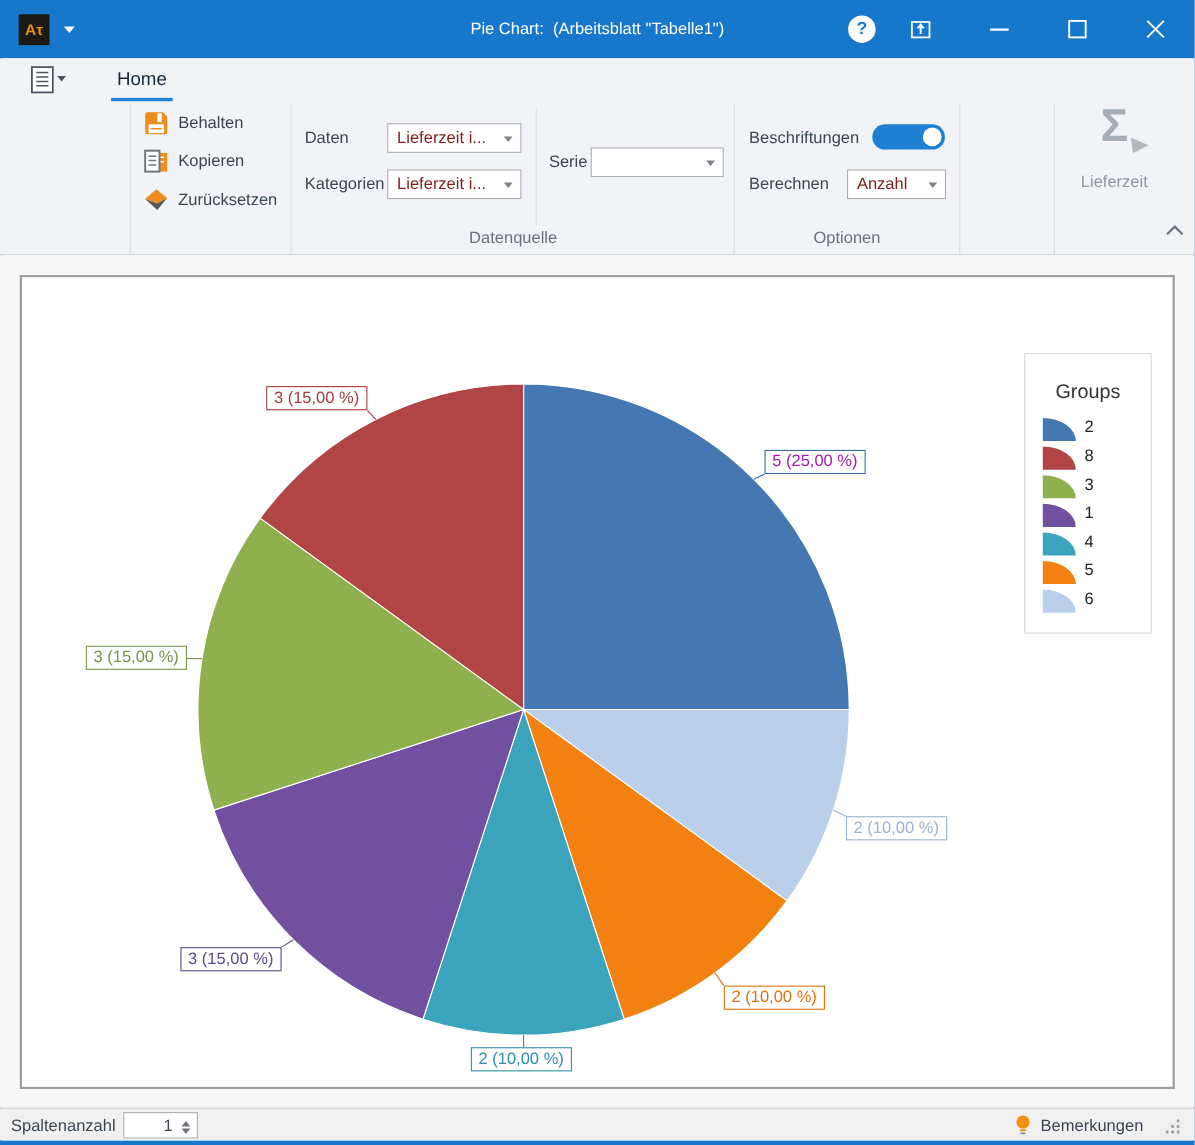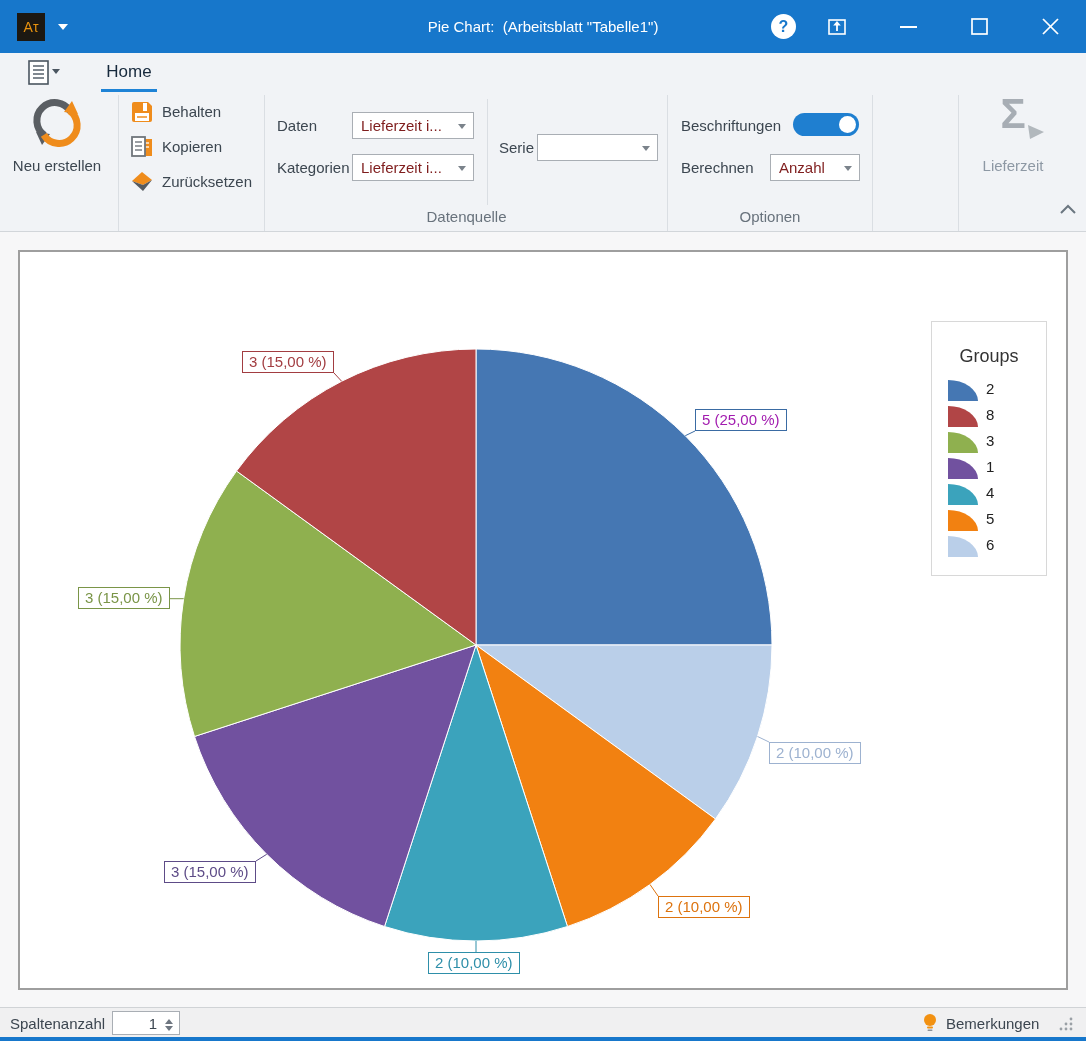--- a/index.html
+++ b/index.html
@@ -4,21 +4,21 @@
 <style>
   * { margin:0; padding:0; box-sizing:border-box; }
   body { background:#c8c8c8; font-family:"Liberation Sans", sans-serif; }
   .window { position:relative; width:1086px; height:1041px; background:#f7f7f8; overflow:hidden;
             font-family:"Liberation Sans", sans-serif; }
   .abs { position:absolute; }
 
   
   .titlebar { position:absolute; left:0; top:0; width:1086px; height:53px; background:#1777cb; }
   .app-logo { position:absolute; left:17px; top:13px; width:28px; height:28px; background:#1c1812;
-              color:#e8920e; font-weight:normal; font-size:14px; text-align:center; line-height:28px; }
+              color:#e8920e; font-weight:bold; font-size:14px; text-align:center; line-height:28px; }
   .logo-caret { position:absolute; left:58px; top:24px; width:0; height:0;
                 border:5px solid transparent; border-top:6px solid #fff; }
   .win-title { position:absolute; left:0; top:0; width:100%; height:53px; line-height:53px;
                text-align:center; color:#fff; font-size:15px; white-space:pre; }
   .tb-btn { position:absolute; top:13px; width:28px; height:28px; cursor:default; }
   .help-circle { width:25px; height:25px; margin:1px; border-radius:50%; background:#fff;
                  color:#1777cb; font-weight:bold; font-size:16px; text-align:center; line-height:25px; }
 
   
   .ribbon { position:absolute; left:0; top:53px; width:1086px; height:179px; background:#f1f3f6;
@@ -121,29 +121,20 @@
         <rect x="2" y="2" width="19" height="23" fill="#fff" stroke="#4a5560" stroke-width="1.6"></rect>
         <line x1="6" y1="7" x2="17" y2="7" stroke="#4a5560" stroke-width="1.4"></line>
         <line x1="6" y1="11" x2="17" y2="11" stroke="#4a5560" stroke-width="1.4"></line>
         <line x1="6" y1="15" x2="17" y2="15" stroke="#4a5560" stroke-width="1.4"></line>
         <line x1="6" y1="19" x2="17" y2="19" stroke="#4a5560" stroke-width="1.4"></line>
         <polygon points="25,10 33,10 29,15" fill="#4a5560"></polygon>
       </svg>
     </div>
     <div class="tab active">Home</div>
 
-    <div class="big-btn">
-      <svg width="56" height="58" style="margin-top:2px">
-        <path d="M15.6 40.4 A18 18 0 1 1 41.2 16.2" fill="none" stroke="#5a5e63" stroke-width="7"></path>
-        <polygon points="7,37 21,39 13,50" fill="#5a5e63"></polygon>
-        <path d="M40.4 15.6 A18 18 0 1 1 14.8 39.8" fill="none" stroke="#ef8c1c" stroke-width="7"></path>
-        <polygon points="35,17 49,19 43,6" fill="#ef8c1c"></polygon>
-      </svg>
-      <div class="lbl">Neu erstellen</div>
-    </div>
     <div class="vsep" style="left:118px"></div>
 
     <div class="small-btn" style="top:45px">
       <svg class="ic" width="24" height="24">
         <path d="M2 4 Q2 2 4 2 L18 2 L22 6 L22 20 Q22 22 20 22 L4 22 Q2 22 2 20 Z" fill="#ef8c1c"></path>
         <rect x="13" y="3" width="4" height="8" fill="#fff"></rect>
         <rect x="5" y="13" width="14" height="8" fill="#fff"></rect>
         <line x1="7" y1="17" x2="17" y2="17" stroke="#ef8c1c" stroke-width="1.5"></line>
       </svg>
       <span class="lbl">Behalten</span>

